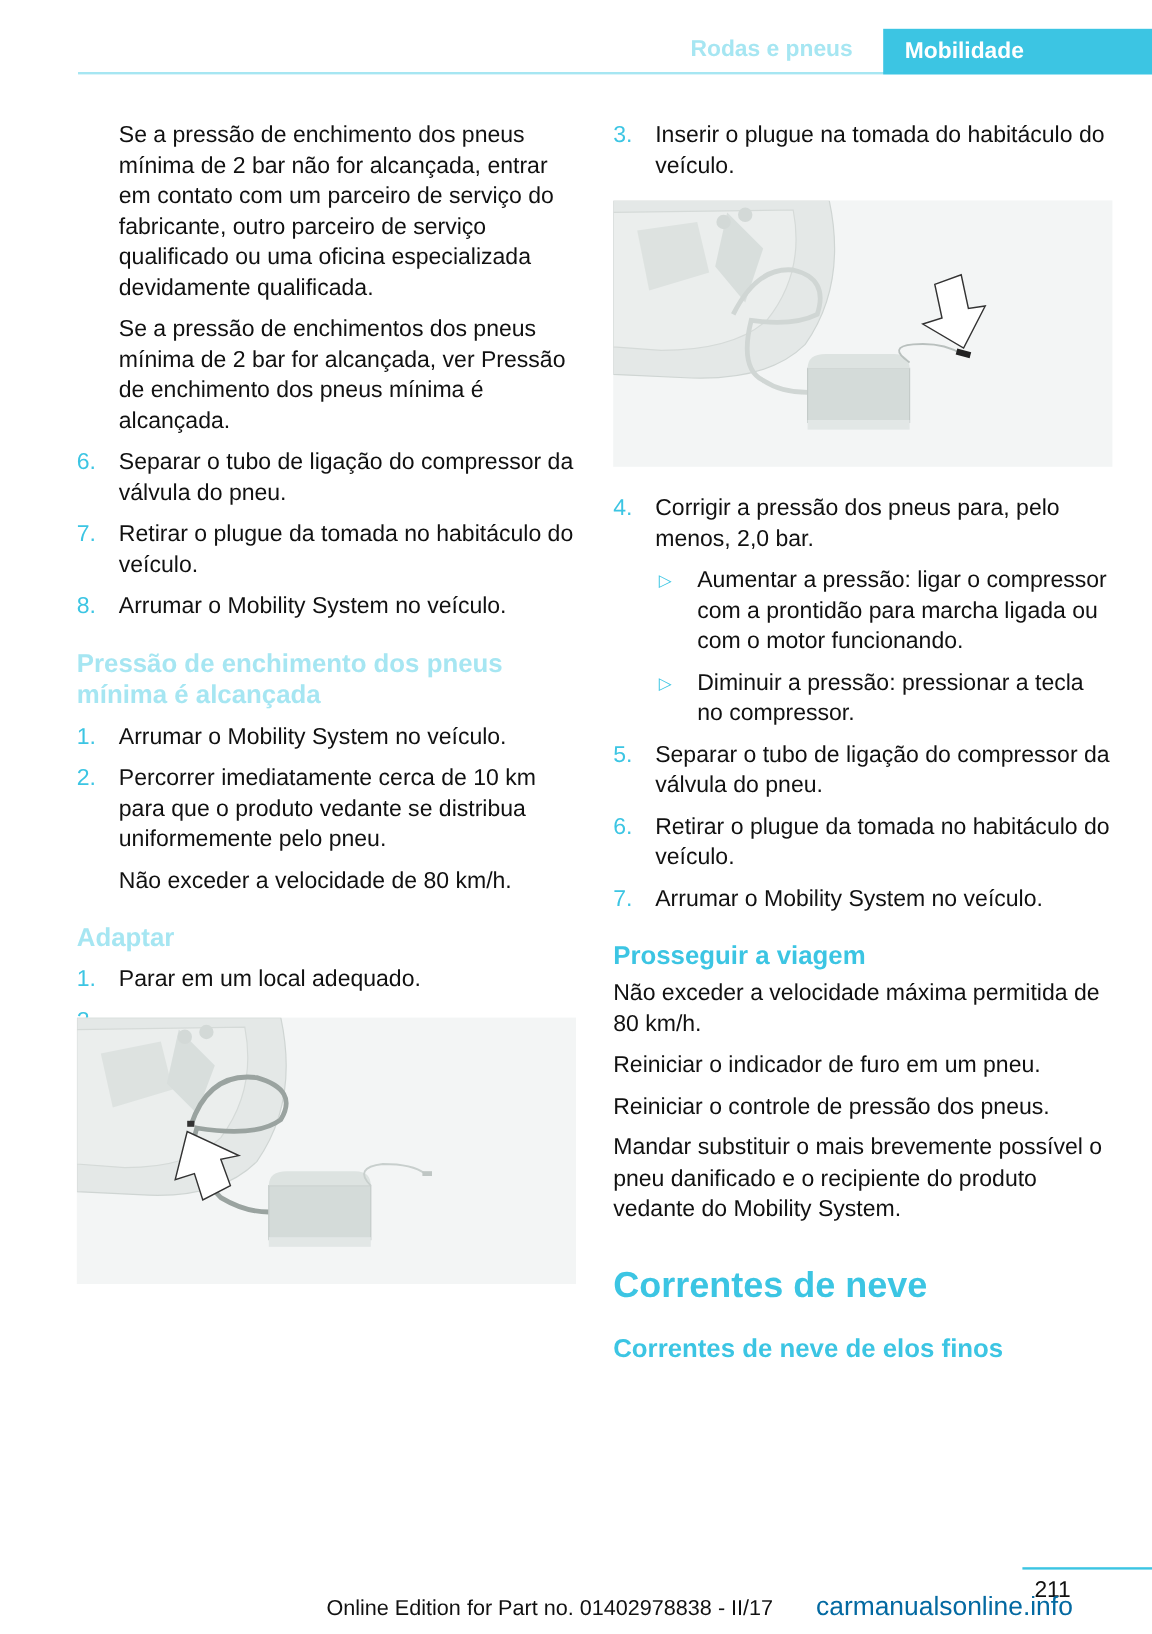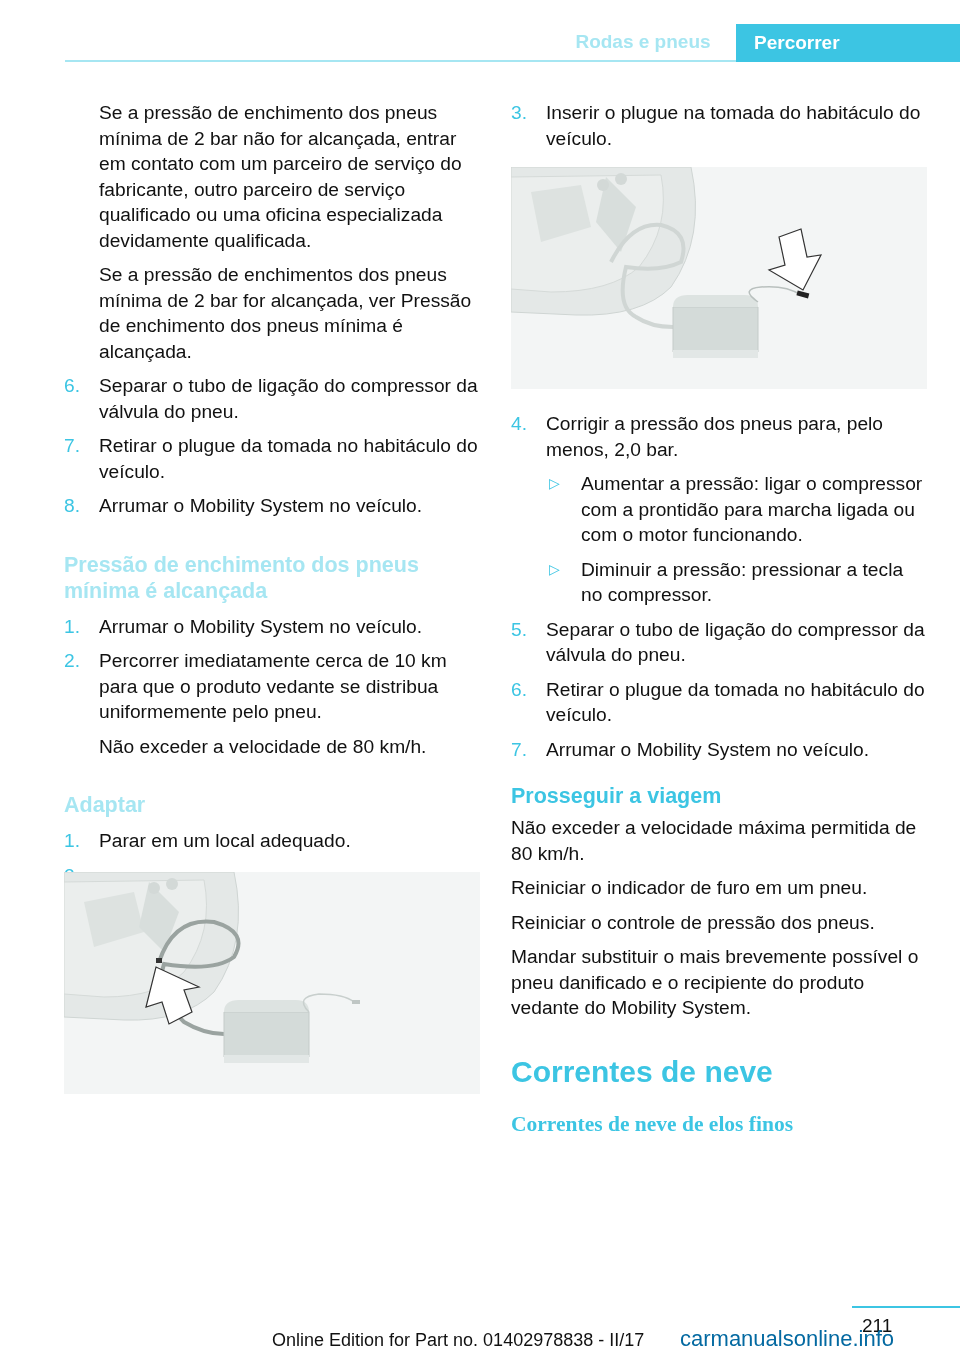--- a/index.html
+++ b/index.html
@@ -15,40 +15,40 @@
   .col-left { left:64px; top:100px; }
   .col-right { left:511px; top:100px; }
 
   p { margin:0 0 9px 0; }
   .ind { padding-left:35px; }
   .step { position:relative; padding-left:35px; margin:0 0 9px 0; }
   .step .num { position:absolute; left:0; top:0; color:#3cc5e3; }
   .sub { position:relative; padding-left:70px; margin:0 0 9px 0; }
   .sub .tri { position:absolute; left:38px; top:0; color:#3cc5e3; font-size:14px; }
 
-  .h-light { color:#a6e6f2; font-weight:bold; font-size:21.5px; line-height:26px; margin:33px 0 10px 0; }
+  .h-light { color:#a6e6f2; font-weight:bold; font-size:21.5px; line-height:26px; margin:21px 0 10px 0; }
   .h-mid { color:#3cc5e3; font-weight:bold; font-size:21.5px; line-height:26px; margin:21px 0 6px 0; }
   .h-big { color:#3cc5e3; font-weight:bold; font-size:30px; line-height:34px; margin:34px 0 22px 0; }
 
   .figure { background:#f3f5f5; position:relative; overflow:hidden; }
   .fig-left { width:416px; height:222px; margin:18px 0 0 0; }
   .fig-right { width:416px; height:222px; margin:16px 0 22px 0; }
   .figure svg { position:absolute; left:0; top:0; }
 
   .footer-line { position:absolute; left:852px; top:1306px; width:108px; height:2px; background:#3cc5e3; }
   .page-num { position:absolute; left:862px; top:1315px; font-size:19px; color:#111; }
   .footer-text { position:absolute; left:272px; top:1330px; font-size:18px; color:#111; }
   .watermark { position:absolute; left:680px; top:1326px; font-size:22px; color:#0369a1; }
 </style>
 </head>
 <body>
 
 <div class="hdr-line"></div>
 <div class="hdr-tab-inactive">Rodas e pneus</div>
-<div class="hdr-tab-active">Percorrer</div>
+<div class="hdr-tab-active">Mobilidade</div>
 
 <div class="col col-left">
   <p class="ind">Se a pressão de enchimento dos pneus mínima de 2 bar não for alcançada, entrar em contato com um parceiro de serviço do fabricante, outro parceiro de serviço qualificado ou uma oficina especializada devidamente qualificada.</p>
   <p class="ind">Se a pressão de enchimentos dos pneus mínima de 2 bar for alcançada, ver Pressão de enchimento dos pneus mínima é alcançada.</p>
 
   <div class="step">
     <span class="num">6.</span>
     <span>Separar o tubo de ligação do compressor da válvula do pneu.</span>
   </div>
   <div class="step">
@@ -161,19 +161,19 @@
     <span>Arrumar o Mobility System no veículo.</span>
   </div>
 
   <div class="h-mid">Prosseguir a viagem</div>
   <p>Não exceder a velocidade máxima permitida de 80 km/h.</p>
   <p>Reiniciar o indicador de furo em um pneu.</p>
   <p>Reiniciar o controle de pressão dos pneus.</p>
   <p>Mandar substituir o mais brevemente possível o pneu danificado e o recipiente do produto vedante do Mobility System.</p>
 
   <div class="h-big">Correntes de neve</div>
-  <div class="h-mid" style="margin-top:0;font-family:Liberation Serif, serif;">Correntes de neve de elos finos</div>
+  <div class="h-mid" style="margin-top:0;">Correntes de neve de elos finos</div>
 </div>
 
 <div class="footer-line"></div>
 <div class="page-num">211</div>
 <div class="footer-text">Online Edition for Part no. 01402978838 - II/17</div>
 <div class="watermark">carmanualsonline.info</div>
 
 </body></html>

